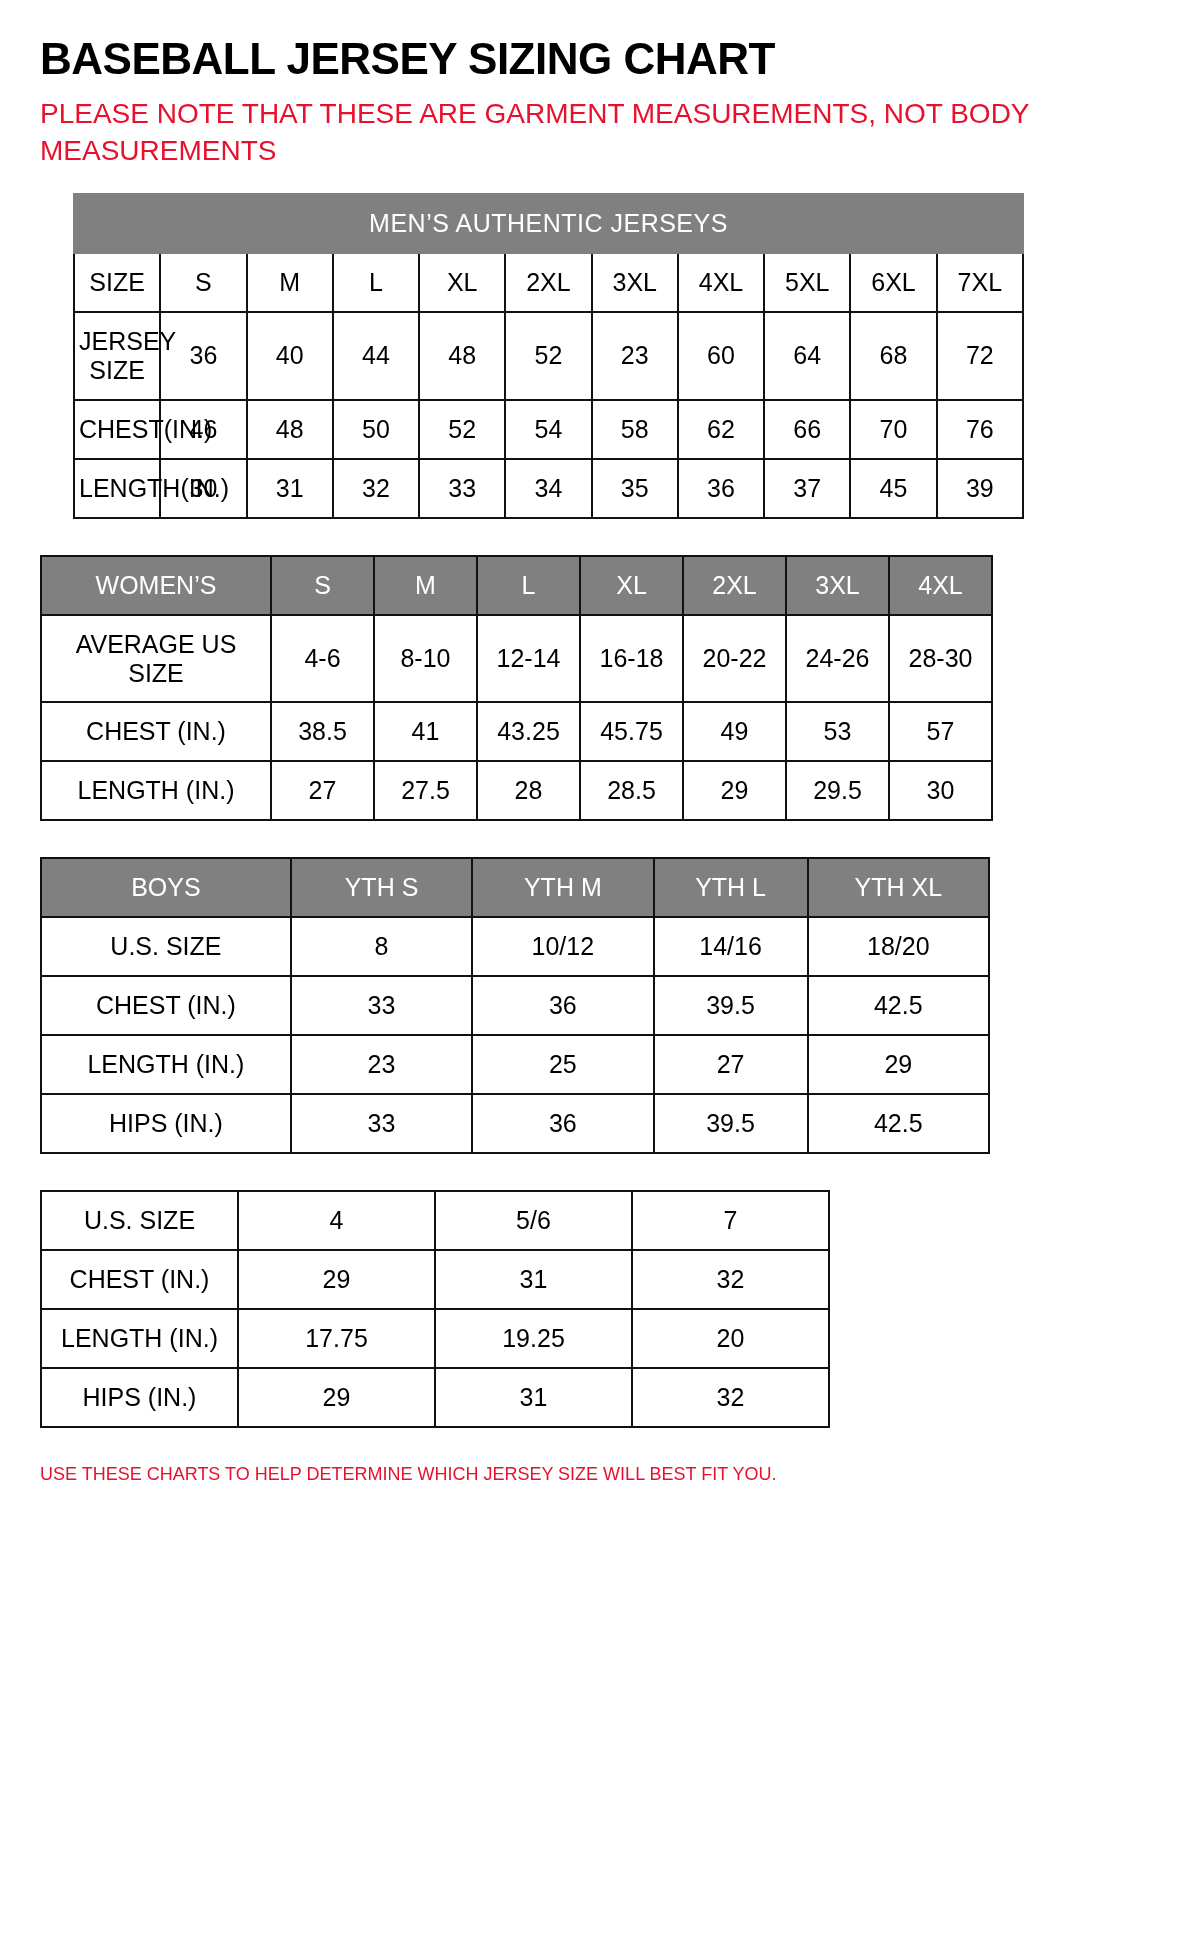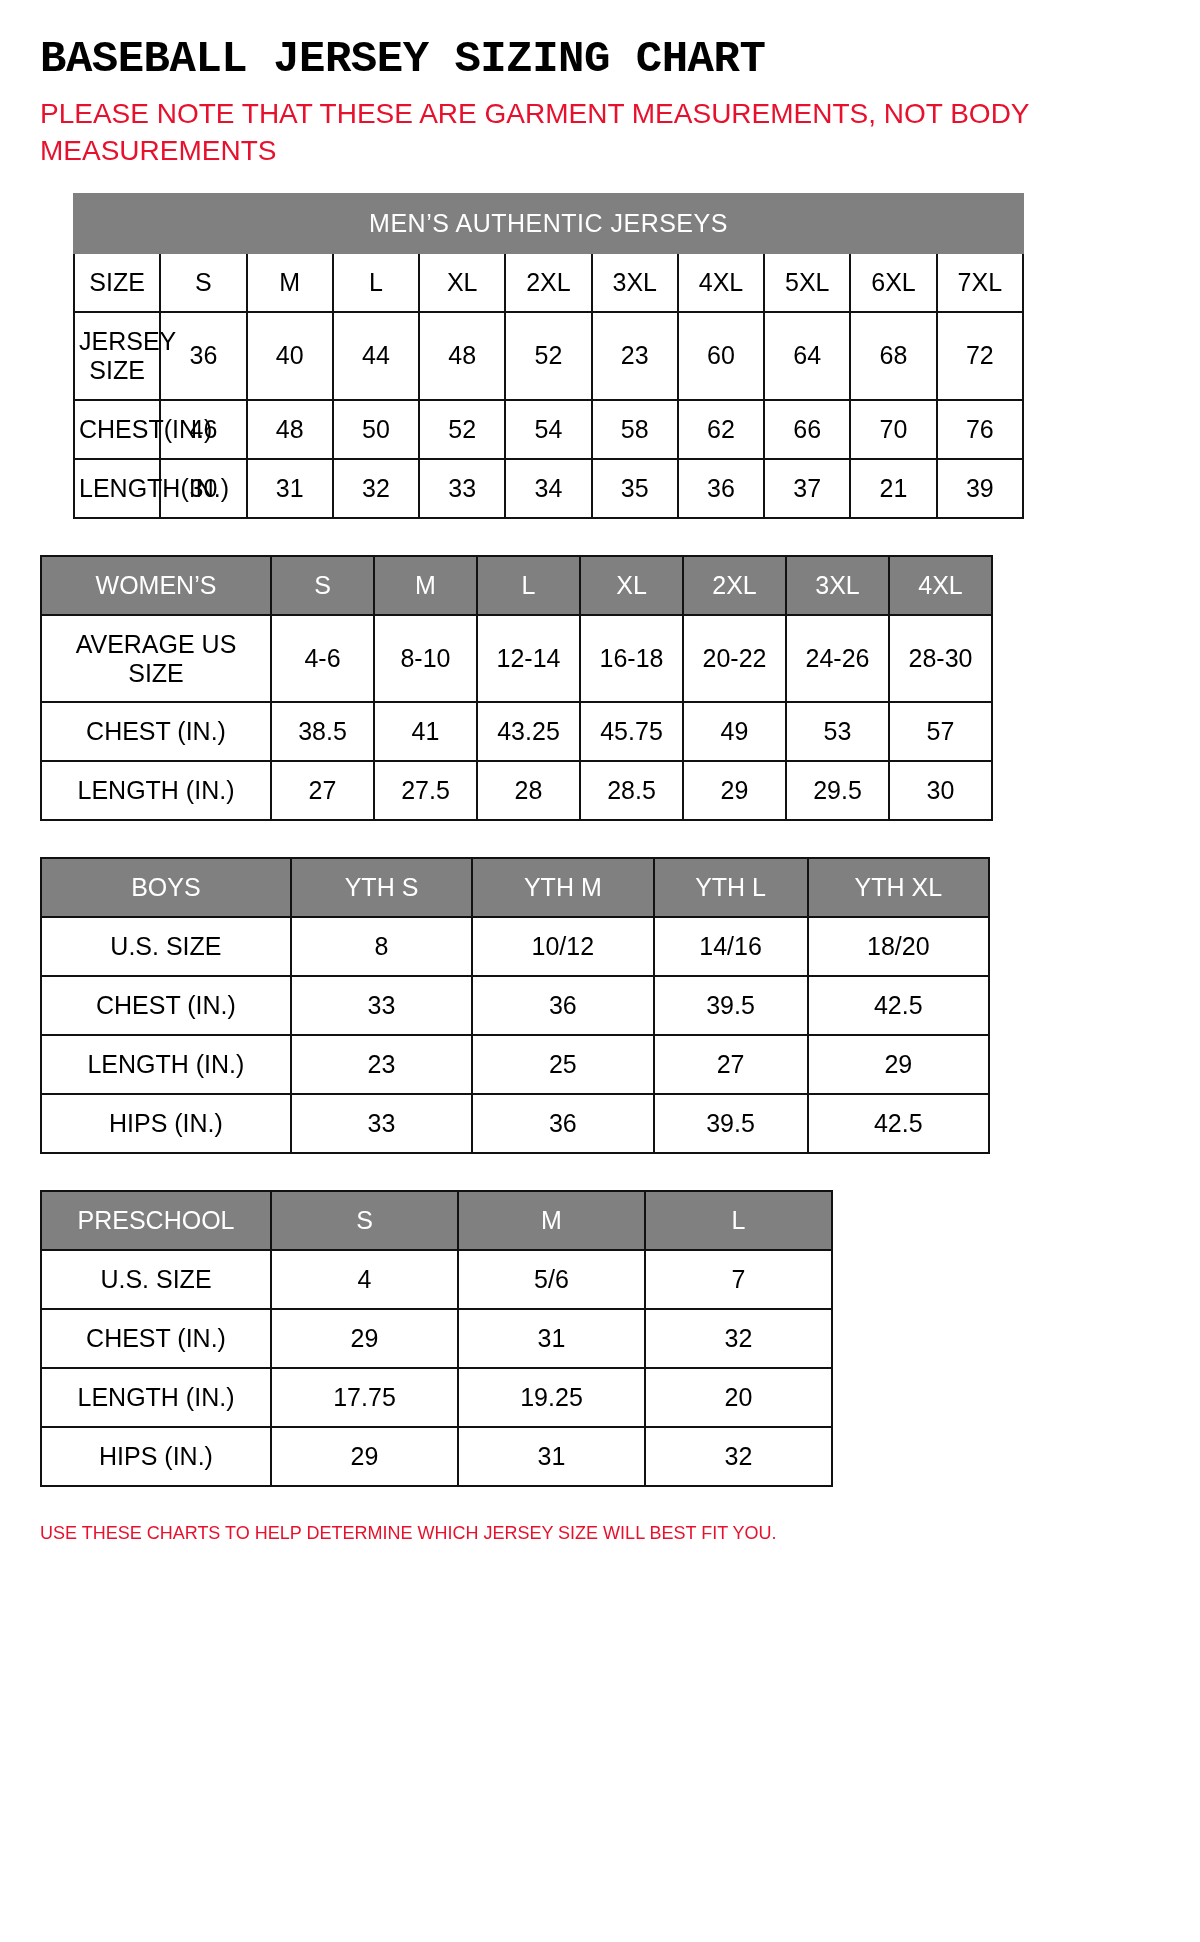--- a/index.html
+++ b/index.html
@@ -15,21 +15,20 @@
     box-sizing: border-box;
     padding: 36px 40px 20px 40px;
   }
   .page-title {
     font-size: 44px;
     font-weight: bold;
     letter-spacing: -0.5px;
     margin: 0 0 14px 0;
     line-height: 1.05;
     color: #000;
-    font-family: Liberation Mono, monospace;
   }
   .page-note {
     color: #e8112d;
     font-size: 28px;
     line-height: 1.3;
     margin: 0 0 24px 0;
     max-width: 1090px;
   }
   table.size-table {
     border-collapse: collapse;
@@ -140,21 +139,21 @@
     <tr>
       <td class="cellborder label-cell">LENGTH(IN.)</td>
       <td class="cellborder">30</td>
       <td class="cellborder">31</td>
       <td class="cellborder">32</td>
       <td class="cellborder">33</td>
       <td class="cellborder">34</td>
       <td class="cellborder">35</td>
       <td class="cellborder">36</td>
       <td class="cellborder">37</td>
-      <td class="cellborder">21</td>
+      <td class="cellborder">45</td>
       <td class="cellborder">39</td>
     </tr>
   </tbody>
 </table>
 
 <table class="size-table" id="womens-table">
   <tbody>
     <tr class="greyhead">
       <td style="width:230px">WOMEN’S</td>
       <td style="width:103px">S</td>
@@ -233,26 +232,20 @@
       <td class="cellborder">33</td>
       <td class="cellborder">36</td>
       <td class="cellborder">39.5</td>
       <td class="cellborder">42.5</td>
     </tr>
   </tbody>
 </table>
 
 <table class="size-table" id="preschool-table">
   <tbody>
-    <tr class="greyhead">
-      <td style="width:230px">PRESCHOOL</td>
-      <td style="width:187px">S</td>
-      <td style="width:187px">M</td>
-      <td style="width:187px">L</td>
-    </tr>
     <tr>
       <td class="cellborder label-cell">U.S. SIZE</td>
       <td class="cellborder">4</td>
       <td class="cellborder">5/6</td>
       <td class="cellborder">7</td>
     </tr>
     <tr>
       <td class="cellborder label-cell">CHEST (IN.)</td>
       <td class="cellborder">29</td>
       <td class="cellborder">31</td>

